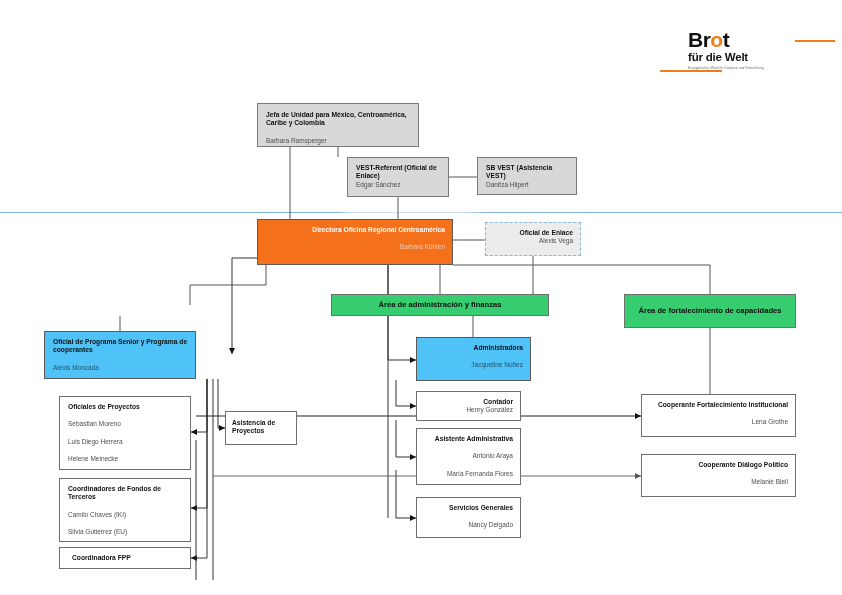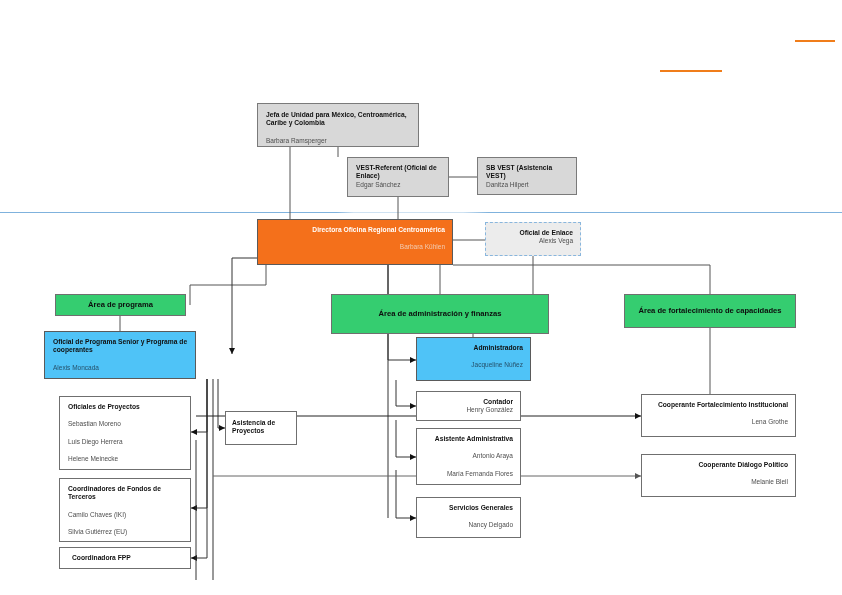--- a/index.html
+++ b/index.html
@@ -102,21 +102,21 @@
   #n-directora  { left: 257px; top: 219px; width: 196px; height: 46px; }
   #n-enlace     { left: 485px; top: 222px; width: 96px; height: 34px; }
 
   #n-area-prog  { left: 55px; top: 294px; width: 131px; height: 22px; }
   #n-ofprog     { left: 44px; top: 331px; width: 152px; height: 48px; }
   #n-ofproy     { left: 59px; top: 396px; width: 132px; height: 74px; }
   #n-coordfond  { left: 59px; top: 478px; width: 132px; height: 64px; }
   #n-coordfpp   { left: 59px; top: 547px; width: 132px; height: 22px; }
   #n-asisproy   { left: 225px; top: 411px; width: 72px; height: 34px; }
 
-  #n-area-admin { left: 331px; top: 294px; width: 218px; height: 40px; }
+  #n-area-admin { left: 331px; top: 294px; width: 218px; height: 22px; }
   #n-admin      { left: 416px; top: 337px; width: 115px; height: 44px; }
   #n-contador   { left: 416px; top: 391px; width: 105px; height: 30px; }
   #n-asisadmin  { left: 416px; top: 428px; width: 105px; height: 57px; }
   #n-servgen    { left: 416px; top: 497px; width: 105px; height: 41px; }
 
   #n-area-fort  { left: 624px; top: 294px; width: 172px; height: 34px; }
   #n-coopfort   { left: 641px; top: 394px; width: 155px; height: 43px; }
   #n-coopdial   { left: 641px; top: 454px; width: 155px; height: 43px; }
 
   #n-area-prog .ttl, #n-area-admin .ttl, #n-area-fort .ttl {
@@ -132,20 +132,26 @@
 
   
   #wires { position:absolute; left:0; top:0; width:842px; height:595px; }
 </style>
 </head>
 <body>
 
 <div id="canvas">
 
 
+  <div class="abs" id="logo">
+    <div id="logo-brot"><span>Br</span><span class="o">o</span><span>t</span></div>
+    <div id="logo-fuer">für die Welt</div>
+    <div id="logo-tag">Evangelisches Werk für
+Diakonie und Entwicklung</div>
+  </div>
   <div class="abs logo-rule" id="logo-rule-right"></div>
   <div class="abs logo-rule" id="logo-rule-left"></div>
 
   <div class="abs" id="divider"></div>
 
   <svg id="wires" viewBox="0 0 842 595">
     <defs>
       <marker id="arw" markerWidth="7" markerHeight="7" refX="6" refY="3" orient="auto">
         <path d="M0,0 L6,3 L0,6 z" fill="#111"></path>
       </marker>
@@ -228,23 +234,20 @@
   <div class="abs node orange" id="n-directora">
     <div class="ttl center">Directora Oficina Regional Centroamérica</div>
     <div class="nm center sp">Barbara Kühlen</div>
   </div>
 
   <div class="abs node dashed" id="n-enlace">
     <div class="ttl center">Oficial de Enlace</div>
     <div class="nm center">Alexis Vega</div>
   </div>
 
-  <div class="abs node green" id="n-area-prog">
-    <div class="ttl">Área de programa</div>
-  </div>
 
   <div class="abs node blue" id="n-ofprog">
     <div class="ttl">Oficial de Programa Senior y Programa de cooperantes</div>
     <div class="nm sp">Alexis Moncada</div>
   </div>
 
   <div class="abs node" id="n-ofproy">
     <div class="ttl">Oficiales de Proyectos</div>
     <div class="nm sp">Sebastian Moreno</div>
     <div class="nm sp">Luis Diego Herrera</div>

